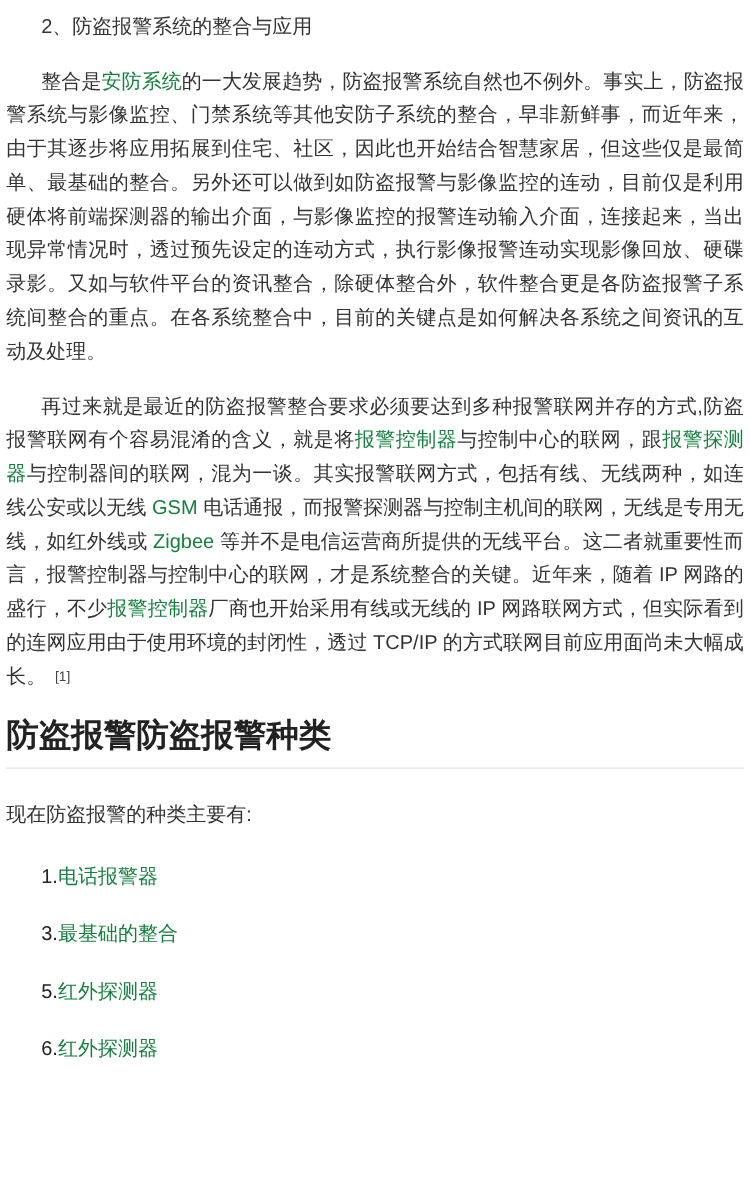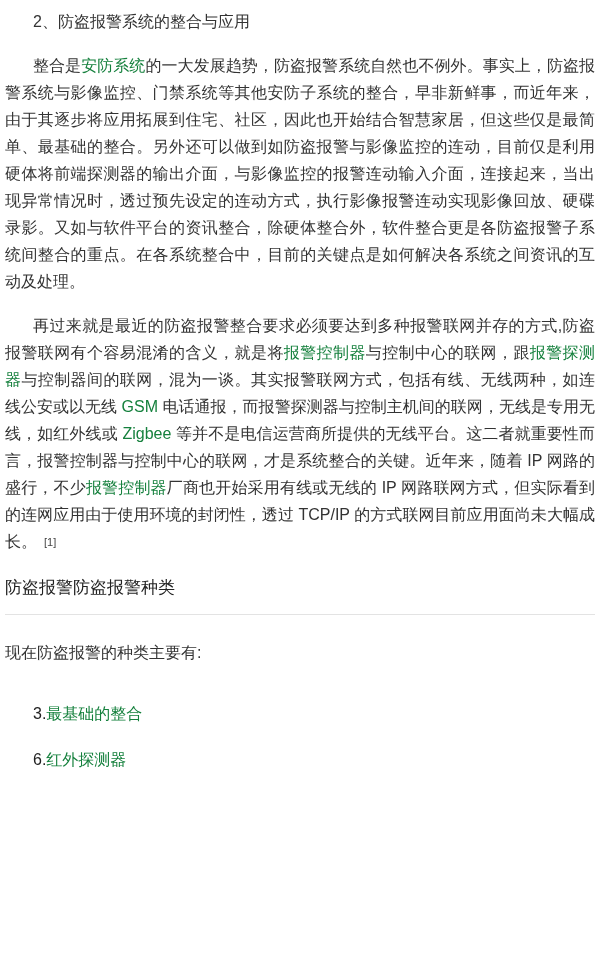--- a/index.html
+++ b/index.html
@@ -34,30 +34,30 @@
     cursor: pointer;
   }
   .citation {
     font-size: 11px;
     color: #444444;
     margin-left: 7px;
     vertical-align: 1px;
     cursor: pointer;
   }
   h2.section-title {
-    font-size: 17px;
+    font-size: 26px;
     line-height: 30px;
-    font-weight: normal;
+    font-weight: bold;
     color: #222222;
     margin: 4px 0 24px 0;
     padding-bottom: 11px;
     border-bottom: 1px solid #e3e3e3;
   }
   .list-intro {
-    margin: 0 0 34px 0;
+    margin: 0 0 22px 0;
   }
   .alarm-item {
     margin: 0 0 19px 28px;
   }
   .alarm-item .num {
     color: #222222;
   }
 </style>
 </head>
 <body>
@@ -68,23 +68,25 @@
 
   <p class="para"><span>整合是</span><a class="link">安防系统</a><span>的一大发展趋势，防盗报警系统自然也不例外。事实上，防盗报警系统与影像监控、门禁系统等其他安防子系统的整合，早非新鲜事，而近年来，由于其逐步将应用拓展到住宅、社区，因此也开始结合智慧家居，但这些仅是最简单、最基础的整合。另外还可以做到如防盗报警与影像监控的连动，目前仅是利用硬体将前端探测器的输出介面，与影像监控的报警连动输入介面，连接起来，当出现异常情况时，透过预先设定的连动方式，执行影像报警连动实现影像回放、硬碟录影。又如与软件平台的资讯整合，除硬体整合外，软件整合更是各防盗报警子系统间整合的重点。在各系统整合中，目前的关键点是如何解决各系统之间资讯的互动及处理。</span></p>
 
   <p class="para"><span>再过来就是最近的防盗报警整合要求必须要达到多种报警联网并存的方式,防盗报警联网有个容易混淆的含义，就是将</span><a class="link">报警控制器</a><span>与控制中心的联网，跟</span><a class="link">报警探测器</a><span>与控制器间的联网，混为一谈。其实报警联网方式，包括有线、无线两种，如连线公安或以无线 </span><a class="link">GSM</a><span> 电话通报，而报警探测器与控制主机间的联网，无线是专用无线，如红外线或 </span><a class="link">Zigbee</a><span> 等并不是电信运营商所提供的无线平台。这二者就重要性而言，报警控制器与控制中心的联网，才是系统整合的关键。近年来，随着 IP 网路的盛行，不少</span><a class="link">报警控制器</a><span>厂商也开始采用有线或无线的 IP 网路联网方式，但实际看到的连网应用由于使用环境的封闭性，透过 TCP/IP 的方式联网目前应用面尚未大幅成长。</span><sup class="citation">[1]</sup></p>
 
   <h2 class="section-title">防盗报警防盗报警种类</h2>
 
   <p class="para no-indent list-intro">现在防盗报警的种类主要有:</p>
 
   <div>
+    <p class="alarm-item"><span class="num">1.</span><a class="link">电话报警器</a></p>
 
 
     <p class="alarm-item"><span class="num">3.</span><a class="link">最基础的整合</a></p>
 
 
+    <p class="alarm-item"><span class="num">5.</span><a class="link">红外探测器</a></p>
 
     <p class="alarm-item"><span class="num">6.</span><a class="link">红外探测器</a></p>
 
   </div>
 
 </div>
 
 </body></html>

